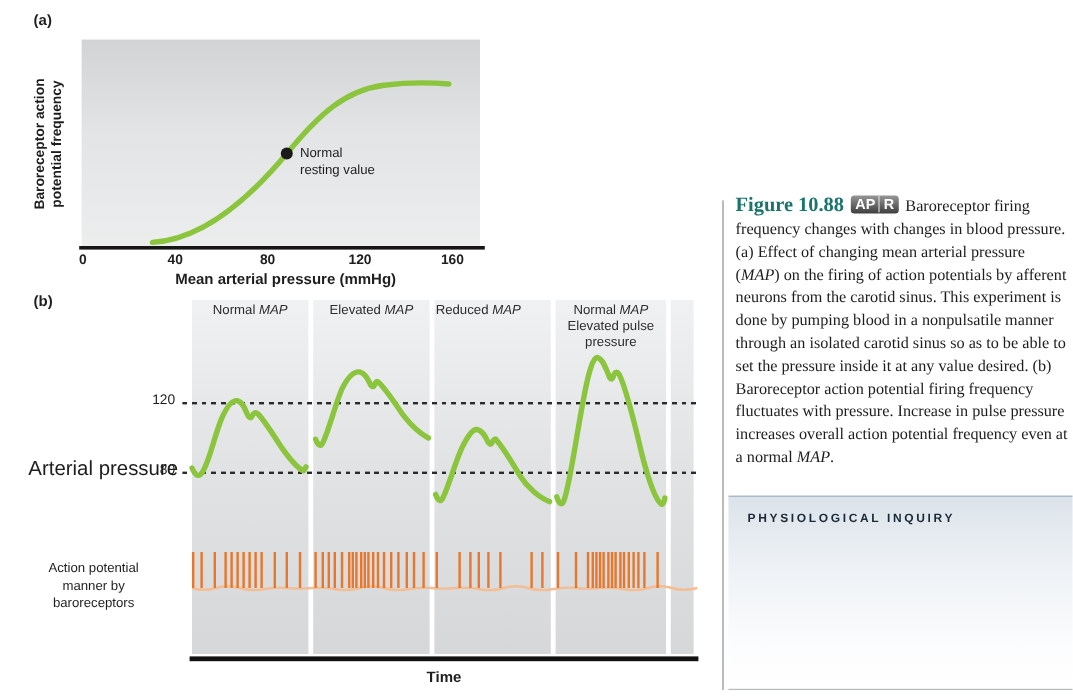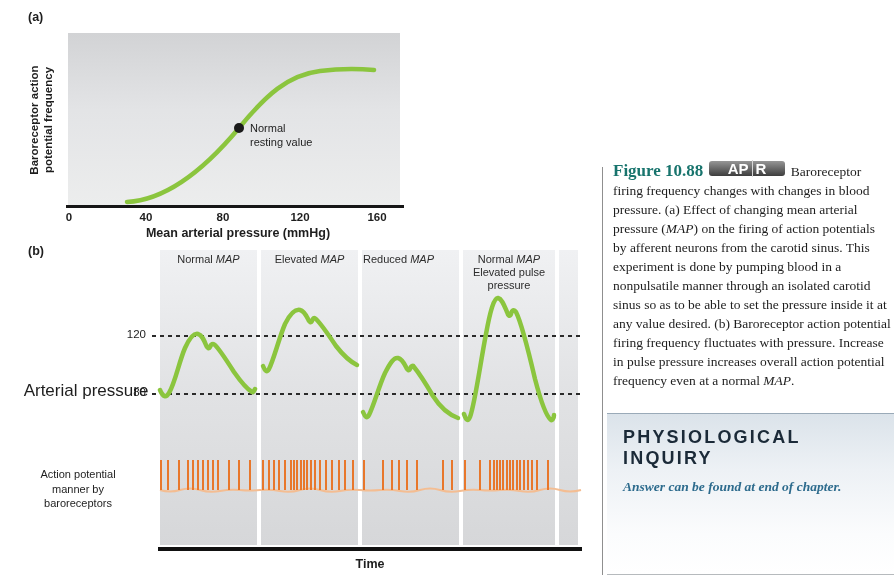--- a/index.html
+++ b/index.html
@@ -31,30 +31,30 @@
   .spike{position:absolute;top:0;bottom:0;width:2px;background:#e8772b;}
   .axis-b{left:158px;top:547px;width:424px;height:4px;background:#111;}
   .time-label{left:260px;top:557px;width:220px;text-align:center;font-weight:bold;font-size:12.5px;}
 
   
   .vrule{left:602px;top:167px;width:1px;height:408px;background:#8f8f8f;}
   .caption{left:613px;top:161px;width:278px;font-family:"Liberation Serif",serif;
            font-size:13.5px;line-height:19px;color:#1d1d1d;}
   .fig-num{font-weight:bold;font-size:17px;color:#18746d;}
   .apr{display:inline-block;vertical-align:2px;background:linear-gradient(180deg,#969696,#3d3d3d);
-       color:#fff;font-family:"Liberation Sans",sans-serif;font-weight:bold;font-size:15px;
-       line-height:13px;padding:1px 19px;border-radius:3px;margin:0 2px;}
+       color:#fff;font-family:"Liberation Sans",sans-serif;font-weight:bold;font-size:12px;
+       line-height:13px;padding:1px 4px;border-radius:3px;margin:0 2px;}
   .apr .r{border-left:1px solid #d8d8d8;padding-left:3px;margin-left:3px;}
   .caption i{font-style:italic;}
 
   .inquiry{left:607px;top:413px;width:287px;height:162px;box-sizing:border-box;
            border-top:1px solid #9aaab8;border-bottom:1px solid #b6babd;
            background:linear-gradient(180deg,#dbe3ea 0%,#edf1f5 35%,#fbfcfd 75%,#fff 100%);
            padding:13px 14px 0 16px;}
-  .inq-hdr{font-weight:bold;font-size:18px;letter-spacing:2.2px;color:#1b2a38;}
+  .inq-hdr{font-weight:bold;font-size:10px;letter-spacing:2.2px;color:#1b2a38;}
   .inq-item{display:flex;gap:8px;margin-top:11px;font-family:"Liberation Serif",serif;
             font-size:13.5px;line-height:18.5px;color:#1d1d1d;}
   .bullet{flex:0 0 auto;width:6px;height:6px;background:#2d4d68;margin-top:6px;}
   .answer{margin-top:10px;font-family:"Liberation Serif",serif;font-weight:bold;
           font-style:italic;font-size:13.5px;color:#2d6b8d;}
 
   svg{position:absolute;overflow:visible;}
 </style>
 </head>
 <body>
@@ -207,16 +207,15 @@
   <div class="abs vrule"></div>
 
   <div class="abs caption">
     <span class="fig-num">Figure 10.88</span>
     <span class="apr"><span>AP</span><span class="r">R</span></span>
     <span><span>Baroreceptor firing frequency changes with changes in blood pressure. (a) Effect of changing mean arterial pressure (</span><i>MAP</i><span>) on the firing of action potentials by afferent neurons from the carotid sinus. This experiment is done by pumping blood in a nonpulsatile manner through an isolated carotid sinus so as to be able to set the pressure inside it at any value desired. (b) Baroreceptor action potential firing frequency fluctuates with pressure. Increase in pulse pressure increases overall action potential frequency even at a normal </span><i>MAP</i><span>.</span></span>
   </div>
 
   <div class="abs inquiry">
     <div class="inq-hdr">PHYSIOLOGICAL INQUIRY</div>
-    <div class="answer">Answer can be found at end of chapter.</div>
   </div>
 
 </div>
 
 </body></html>

